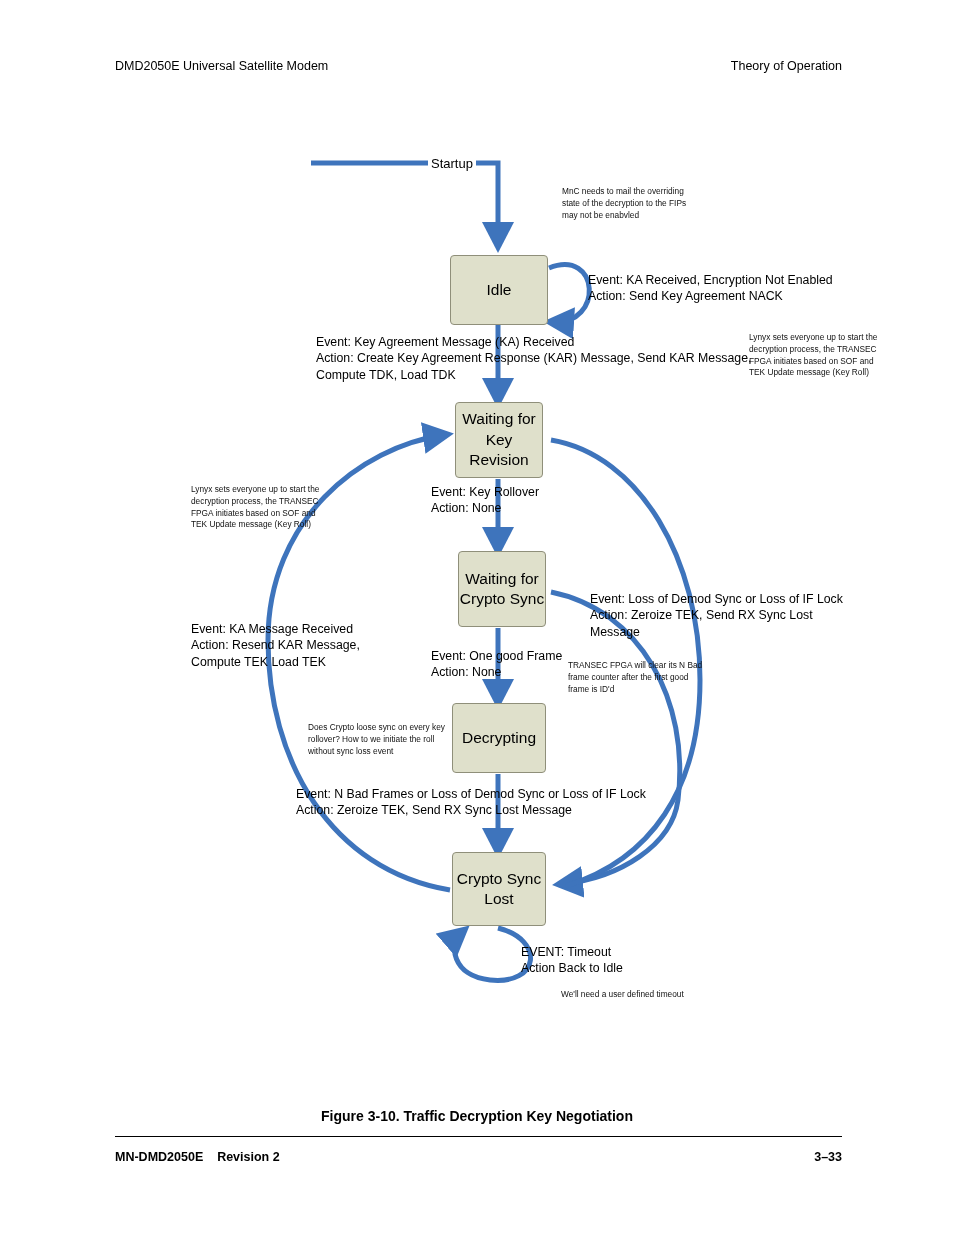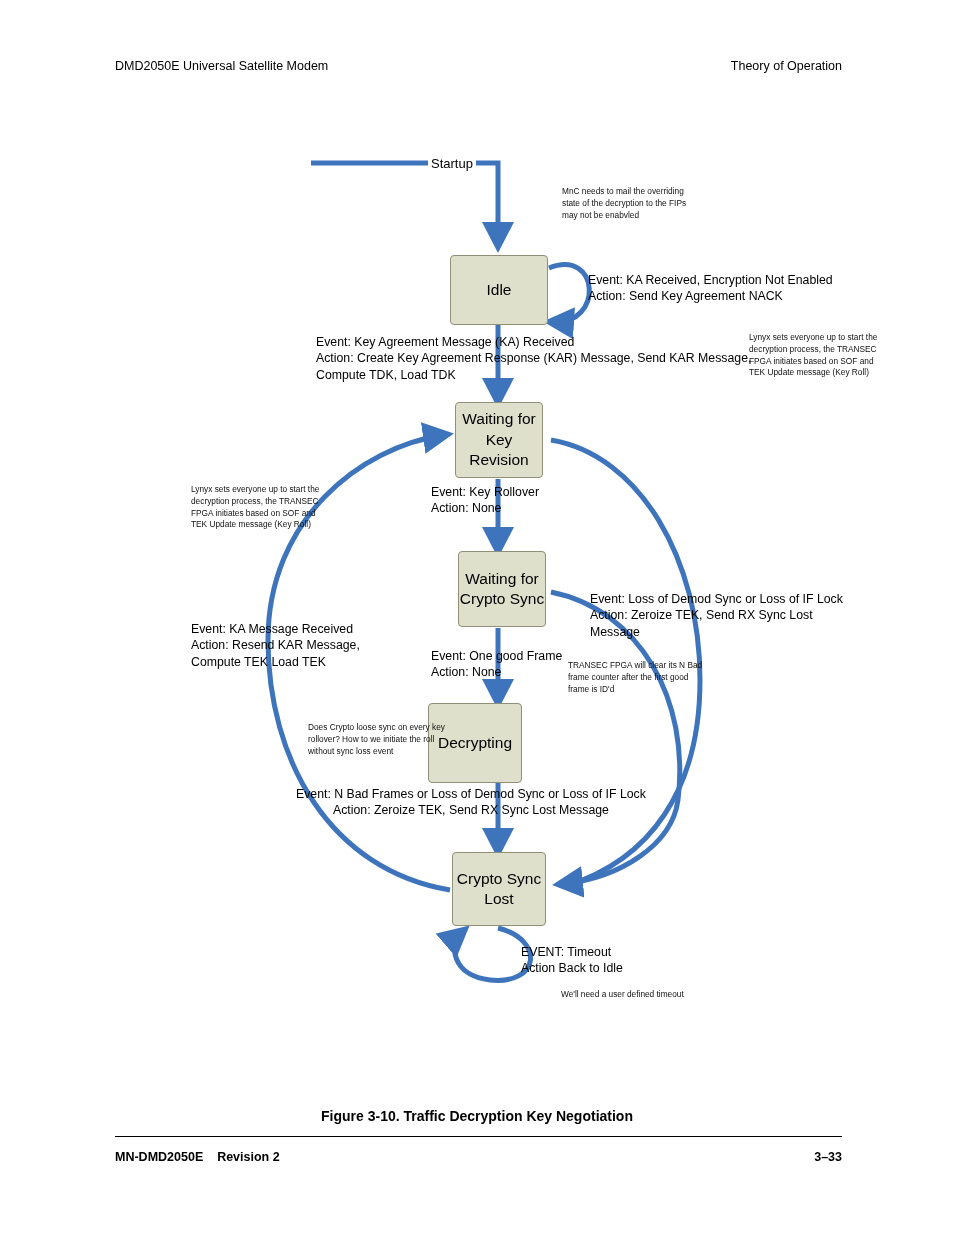--- a/index.html
+++ b/index.html
@@ -123,21 +123,21 @@
 Key
 Revision</span>
     </div>
 
     <div class="state" style="left:428px; top:551px; width:88px; height:76px;margin-left:30px;">
       <span>Waiting for
 Crypto
 Sync</span>
     </div>
 
-    <div class="state" style="left:428px; top:703px; width:94px; height:80px;">
+    <div class="state" style="left:452px; top:703px; width:94px; height:70px;">
       <span>Decrypting</span>
     </div>
 
     <div class="state" style="left:452px; top:852px; width:94px; height:74px;">
       <span>Crypto
 Sync Lost</span>
     </div>
 
     <div class="lbl" style="left:428px; top:155px; font-size:13px; background:#fff; padding:0 3px;">Startup</div>
 
@@ -155,21 +155,21 @@
 Action: Zeroize TEK, Send RX Sync Lost
 Message</div>
 
     <div class="lbl" style="left:431px; top:648px;">Event: One good Frame
 Action: None</div>
 
     <div class="lbl" style="left:191px; top:621px;">Event: KA Message Received
 Action: Resend KAR Message,
 Compute TEK Load TEK</div>
 
-    <div class="lbl" style="left:296px; top:786px;text-align:center;">Event: N Bad Frames or Loss of Demod Sync or Loss of IF Lock
+    <div class="lbl" style="left:296px; top:786px;">Event: N Bad Frames or Loss of Demod Sync or Loss of IF Lock
 Action: Zeroize TEK, Send RX Sync Lost Message</div>
 
     <div class="lbl" style="left:521px; top:944px;">EVENT: Timeout
 Action Back to Idle</div>
 
     <div class="note" style="left:562px; top:186px;">MnC needs to mail the overriding
 state of the decryption to the FIPs
 may not be enabvled</div>
 
     <div class="note" style="left:749px; top:332px;">Lynyx sets everyone up to start the

